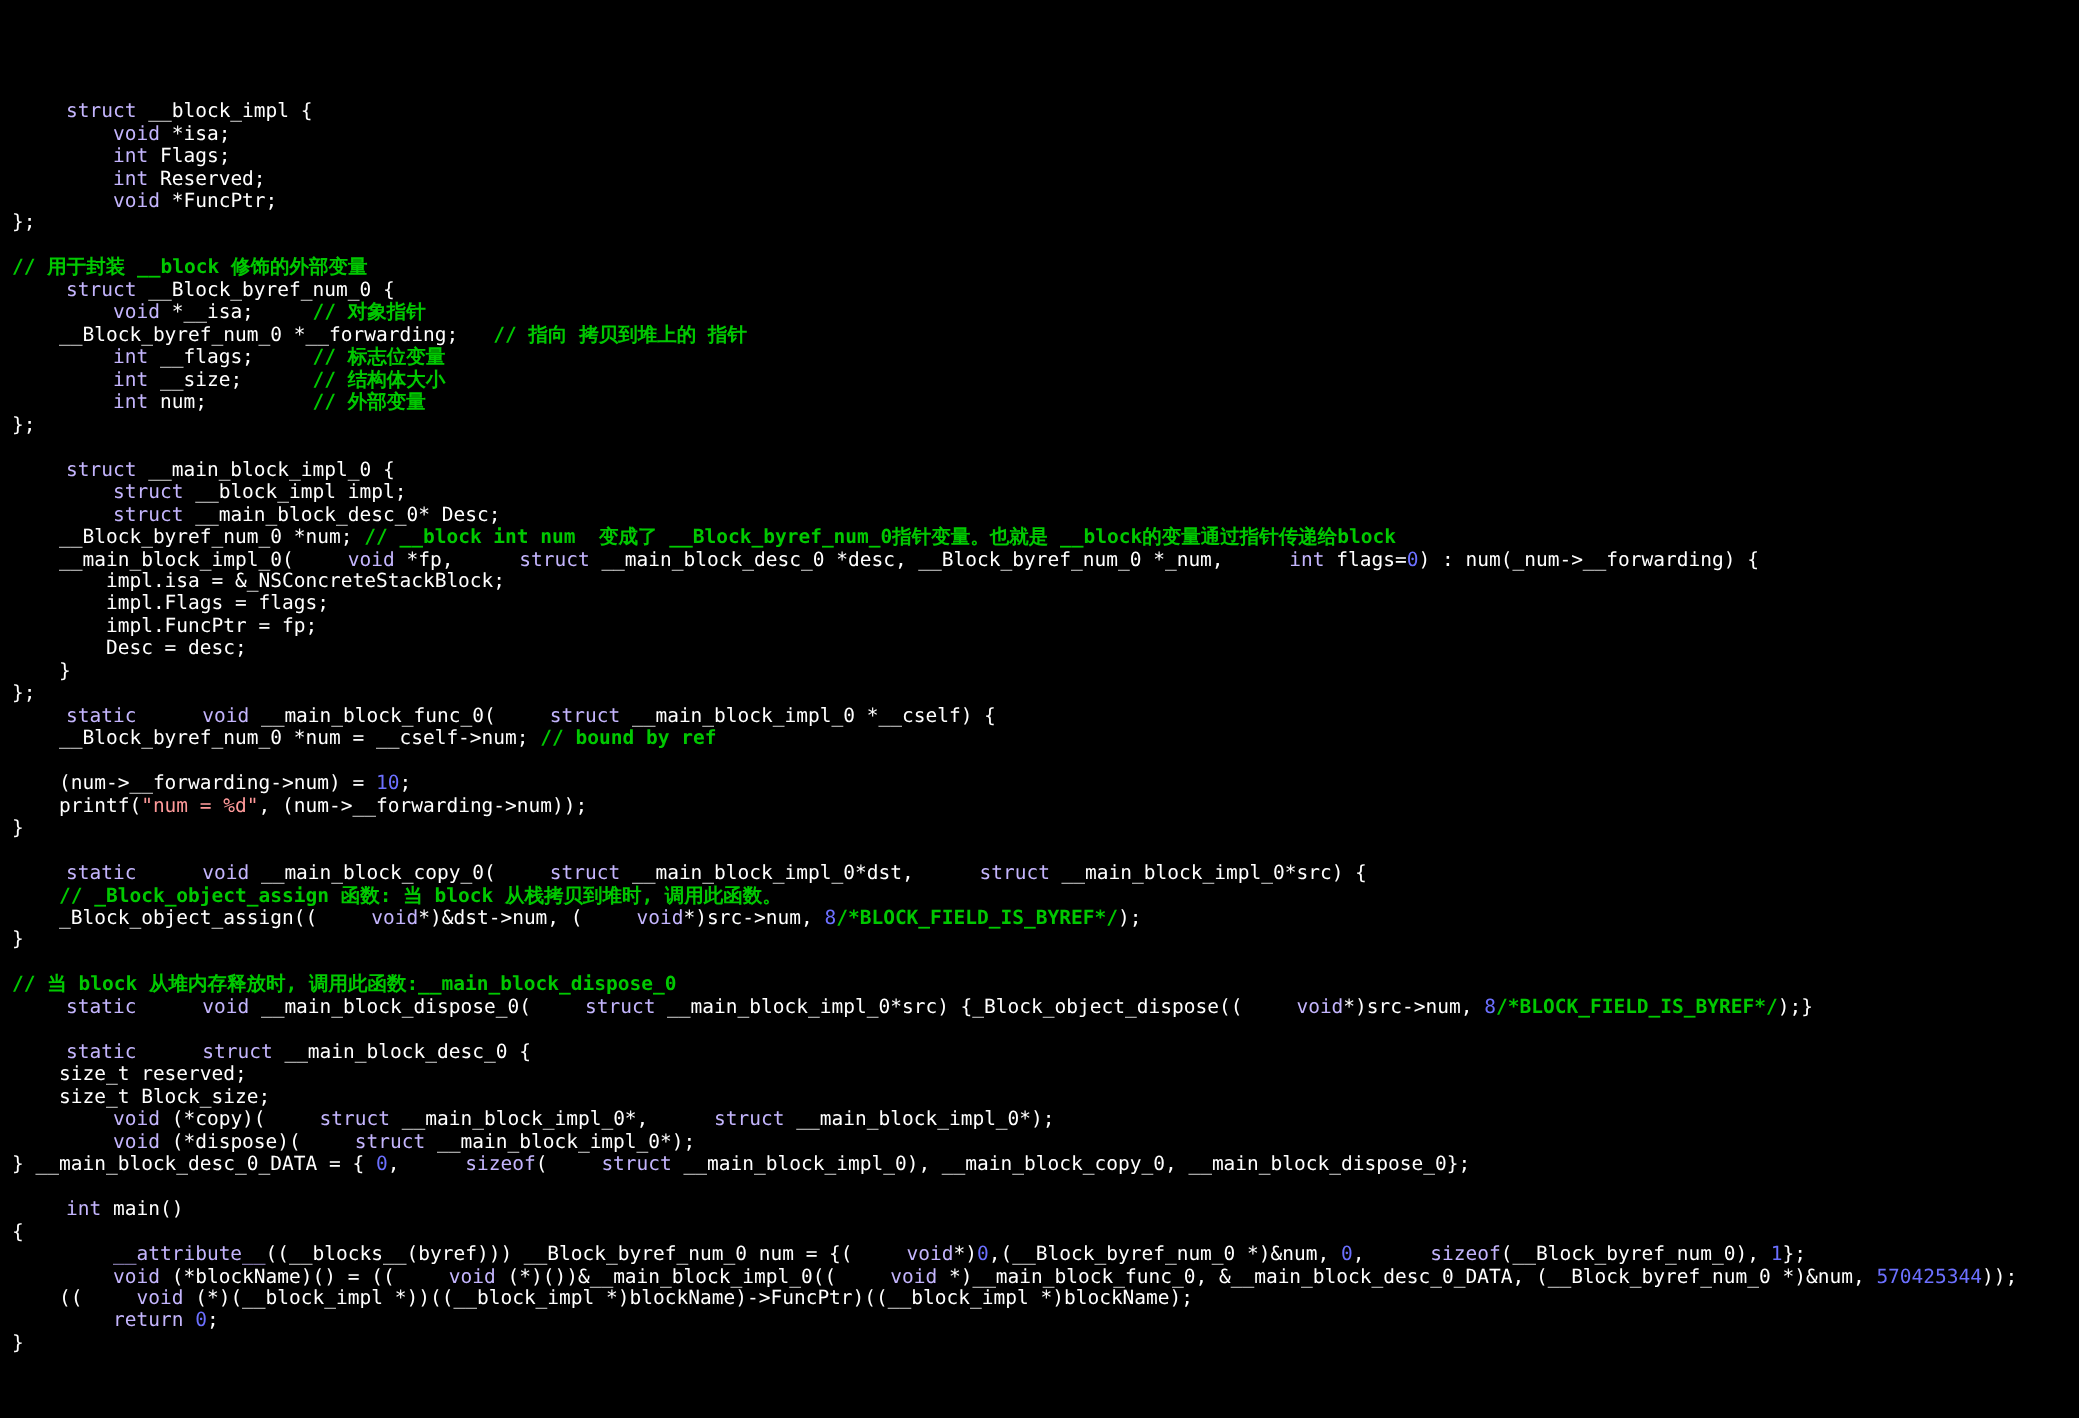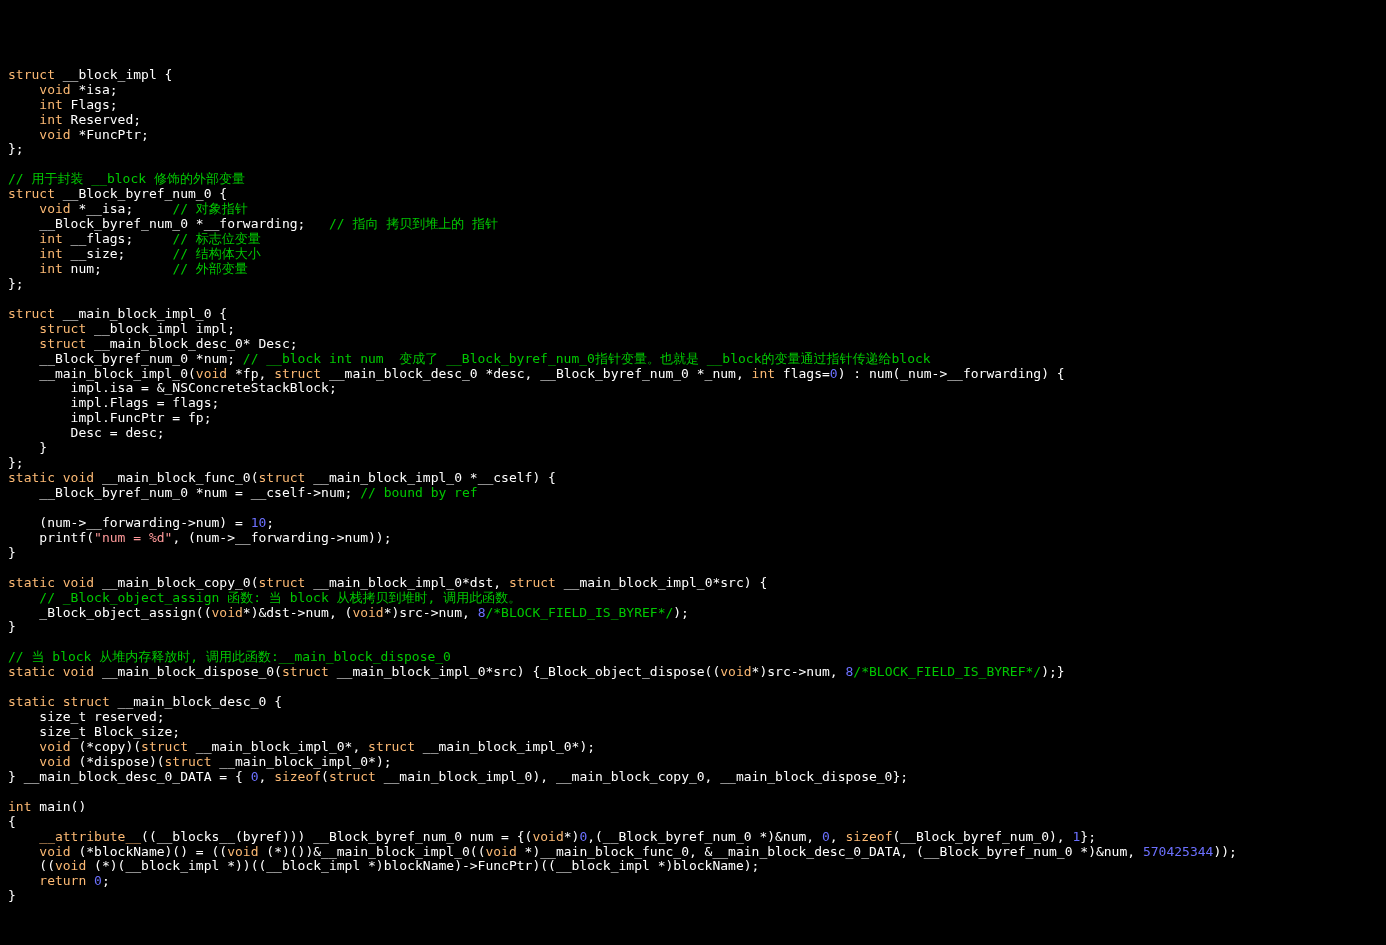--- a/index.html
+++ b/index.html
@@ -5,22 +5,22 @@
   body {
     margin: 0;
     padding: 8px;
     background: #000000;
     font-family: Menlo, Monaco, Consolas, monospace;
     font-size: 13px;
     line-height: 1.15;
     white-space: pre;
     color: #ffffff;
   }
-  .kw { color: #fdba74; }      
-  .cm { color: #00c800; }      
+  .kw { color: #c4b5fd; margin-left: 36px; }      
+  .cm { color: #00c800; font-weight: bold; }      
   .str { color: #ff9a9a; }     
   .num { color: #6c70ff; }     
   .id { color: #ffffff; }      
 </style>
 </head>
 <body>
 
 
 
 <div id="code-container"><div><span class="kw">struct</span><span class="id"> __block_impl {</span></div><div><span class="id">    </span><span class="kw">void</span><span class="id"> *isa;</span></div><div><span class="id">    </span><span class="kw">int</span><span class="id"> Flags;</span></div><div><span class="id">    </span><span class="kw">int</span><span class="id"> Reserved;</span></div><div><span class="id">    </span><span class="kw">void</span><span class="id"> *FuncPtr;</span></div><div><span class="id">};</span></div><div>&nbsp;</div><div><span class="cm">// 用于封装 __block 修饰的外部变量</span></div><div><span class="kw">struct</span><span class="id"> __Block_byref_num_0 {</span></div><div><span class="id">    </span><span class="kw">void</span><span class="id"> *__isa;     </span><span class="cm">// 对象指针</span></div><div><span class="id">    __Block_byref_num_0 *__forwarding;   </span><span class="cm">// 指向 拷贝到堆上的 指针</span></div><div><span class="id">    </span><span class="kw">int</span><span class="id"> __flags;     </span><span class="cm">// 标志位变量</span></div><div><span class="id">    </span><span class="kw">int</span><span class="id"> __size;      </span><span class="cm">// 结构体大小</span></div><div><span class="id">    </span><span class="kw">int</span><span class="id"> num;         </span><span class="cm">// 外部变量</span></div><div><span class="id">};</span></div><div>&nbsp;</div><div><span class="kw">struct</span><span class="id"> __main_block_impl_0 {</span></div><div><span class="id">    </span><span class="kw">struct</span><span class="id"> __block_impl impl;</span></div><div><span class="id">    </span><span class="kw">struct</span><span class="id"> __main_block_desc_0* Desc;</span></div><div><span class="id">    __Block_byref_num_0 *num; </span><span class="cm">// __block int num  变成了 __Block_byref_num_0指针变量。也就是 __block的变量通过指针传递给block</span></div><div><span class="id">    __main_block_impl_0(</span><span class="kw">void</span><span class="id"> *fp, </span><span class="kw">struct</span><span class="id"> __main_block_desc_0 *desc, __Block_byref_num_0 *_num, </span><span class="kw">int</span><span class="id"> flags=</span><span class="num">0</span><span class="id">) : num(_num-&gt;__forwarding) {</span></div><div><span class="id">        impl.isa = &amp;_NSConcreteStackBlock;</span></div><div><span class="id">        impl.Flags = flags;</span></div><div><span class="id">        impl.FuncPtr = fp;</span></div><div><span class="id">        Desc = desc;</span></div><div><span class="id">    }</span></div><div><span class="id">};</span></div><div><span class="kw">static</span><span class="id"> </span><span class="kw">void</span><span class="id"> __main_block_func_0(</span><span class="kw">struct</span><span class="id"> __main_block_impl_0 *__cself) {</span></div><div><span class="id">    __Block_byref_num_0 *num = __cself-&gt;num; </span><span class="cm">// bound by ref</span></div><div>&nbsp;</div><div><span class="id">    (num-&gt;__forwarding-&gt;num) = </span><span class="num">10</span><span class="id">;</span></div><div><span class="id">    printf(</span><span class="str">"num = %d"</span><span class="id">, (num-&gt;__forwarding-&gt;num));</span></div><div><span class="id">}</span></div><div>&nbsp;</div><div><span class="kw">static</span><span class="id"> </span><span class="kw">void</span><span class="id"> __main_block_copy_0(</span><span class="kw">struct</span><span class="id"> __main_block_impl_0*dst, </span><span class="kw">struct</span><span class="id"> __main_block_impl_0*src) {</span></div><div><span class="id">    </span><span class="cm">// _Block_object_assign 函数: 当 block 从栈拷贝到堆时, 调用此函数。</span></div><div><span class="id">    _Block_object_assign((</span><span class="kw">void</span><span class="id">*)&amp;dst-&gt;num, (</span><span class="kw">void</span><span class="id">*)src-&gt;num, </span><span class="num">8</span><span class="cm">/*BLOCK_FIELD_IS_BYREF*/</span><span class="id">);</span></div><div><span class="id">}</span></div><div>&nbsp;</div><div><span class="cm">// 当 block 从堆内存释放时, 调用此函数:__main_block_dispose_0</span></div><div><span class="kw">static</span><span class="id"> </span><span class="kw">void</span><span class="id"> __main_block_dispose_0(</span><span class="kw">struct</span><span class="id"> __main_block_impl_0*src) {_Block_object_dispose((</span><span class="kw">void</span><span class="id">*)src-&gt;num, </span><span class="num">8</span><span class="cm">/*BLOCK_FIELD_IS_BYREF*/</span><span class="id">);}</span></div><div>&nbsp;</div><div><span class="kw">static</span><span class="id"> </span><span class="kw">struct</span><span class="id"> __main_block_desc_0 {</span></div><div><span class="id">    size_t reserved;</span></div><div><span class="id">    size_t Block_size;</span></div><div><span class="id">    </span><span class="kw">void</span><span class="id"> (*copy)(</span><span class="kw">struct</span><span class="id"> __main_block_impl_0*, </span><span class="kw">struct</span><span class="id"> __main_block_impl_0*);</span></div><div><span class="id">    </span><span class="kw">void</span><span class="id"> (*dispose)(</span><span class="kw">struct</span><span class="id"> __main_block_impl_0*);</span></div><div><span class="id">} __main_block_desc_0_DATA = { </span><span class="num">0</span><span class="id">, </span><span class="kw">sizeof</span><span class="id">(</span><span class="kw">struct</span><span class="id"> __main_block_impl_0), __main_block_copy_0, __main_block_dispose_0};</span></div><div>&nbsp;</div><div><span class="kw">int</span><span class="id"> main()</span></div><div><span class="id">{</span></div><div><span class="id">    </span><span class="kw">__attribute__</span><span class="id">((__blocks__(byref))) __Block_byref_num_0 num = {(</span><span class="kw">void</span><span class="id">*)</span><span class="num">0</span><span class="id">,(__Block_byref_num_0 *)&amp;num, </span><span class="num">0</span><span class="id">, </span><span class="kw">sizeof</span><span class="id">(__Block_byref_num_0), </span><span class="num">1</span><span class="id">};</span></div><div><span class="id">    </span><span class="kw">void</span><span class="id"> (*blockName)() = ((</span><span class="kw">void</span><span class="id"> (*)())&amp;__main_block_impl_0((</span><span class="kw">void</span><span class="id"> *)__main_block_func_0, &amp;__main_block_desc_0_DATA, (__Block_byref_num_0 *)&amp;num, </span><span class="num">570425344</span><span class="id">));</span></div><div><span class="id">    ((</span><span class="kw">void</span><span class="id"> (*)(__block_impl *))((__block_impl *)blockName)-&gt;FuncPtr)((__block_impl *)blockName);</span></div><div><span class="id">    </span><span class="kw">return</span><span class="id"> </span><span class="num">0</span><span class="id">;</span></div><div><span class="id">}</span></div></div>

